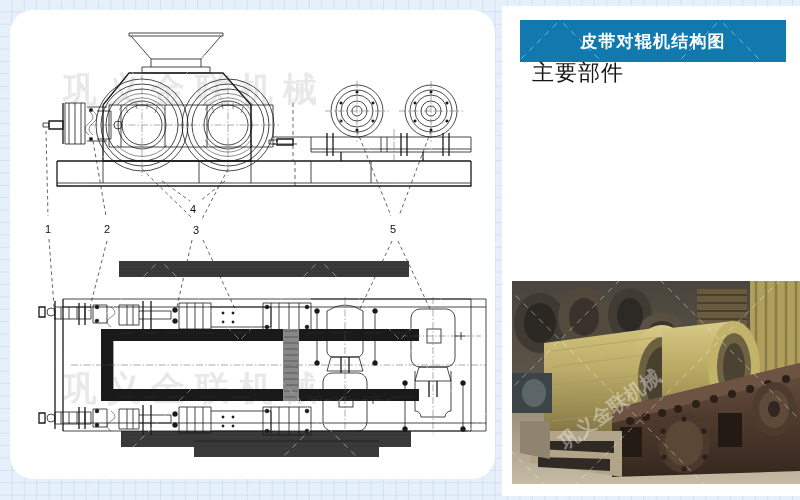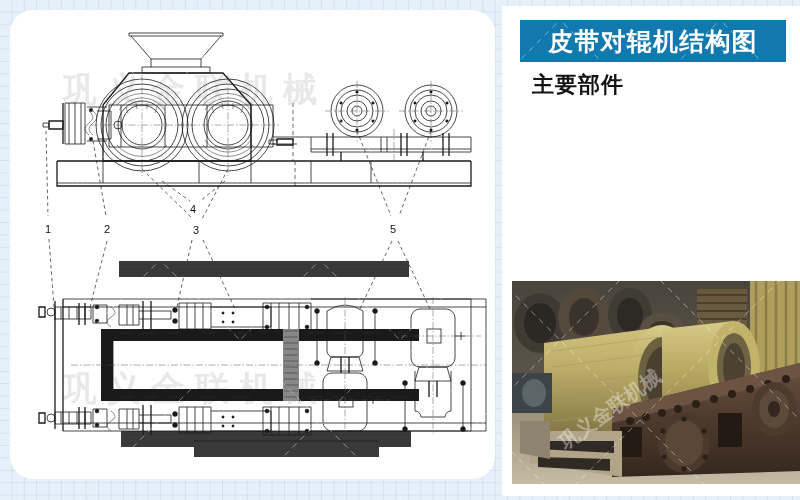--- a/index.html
+++ b/index.html
@@ -41,29 +41,29 @@
     background:#ffffff;
   }
 
   
   #title-banner{
     position:absolute;left:18px;top:14px;width:266px;height:42px;
     background:#1179ae;
     display:flex;align-items:center;justify-content:center;
   }
   #title-banner .t{
-    color:#ffffff;font-size:25px;font-weight:bold;letter-spacing:1.2px;
+    color:#ffffff;font-size:17px;font-weight:bold;letter-spacing:1.2px;
     font-family:"DejaVu Sans","Liberation Sans",sans-serif;
     white-space:nowrap;
     text-align:right;
   }
 
   #subhead{
-    position:absolute;left:30px;top:64px;
-    font-size:22px;font-weight:bold;color:#141414;letter-spacing:1px;
+    position:absolute;left:30px;top:52px;
+    font-size:22px;font-weight:normal;color:#141414;letter-spacing:1px;
     font-family:"DejaVu Sans","Liberation Sans",sans-serif;
   }
 
   #parts-list{
     position:absolute;left:28px;top:106px;width:268px;
     list-style:none;margin:0;padding:0;
   }
   #parts-list li{
     font-size:18px;color:#141414;line-height:1;margin-bottom:13px;
     font-family:"DejaVu Sans","Liberation Sans",sans-serif;

